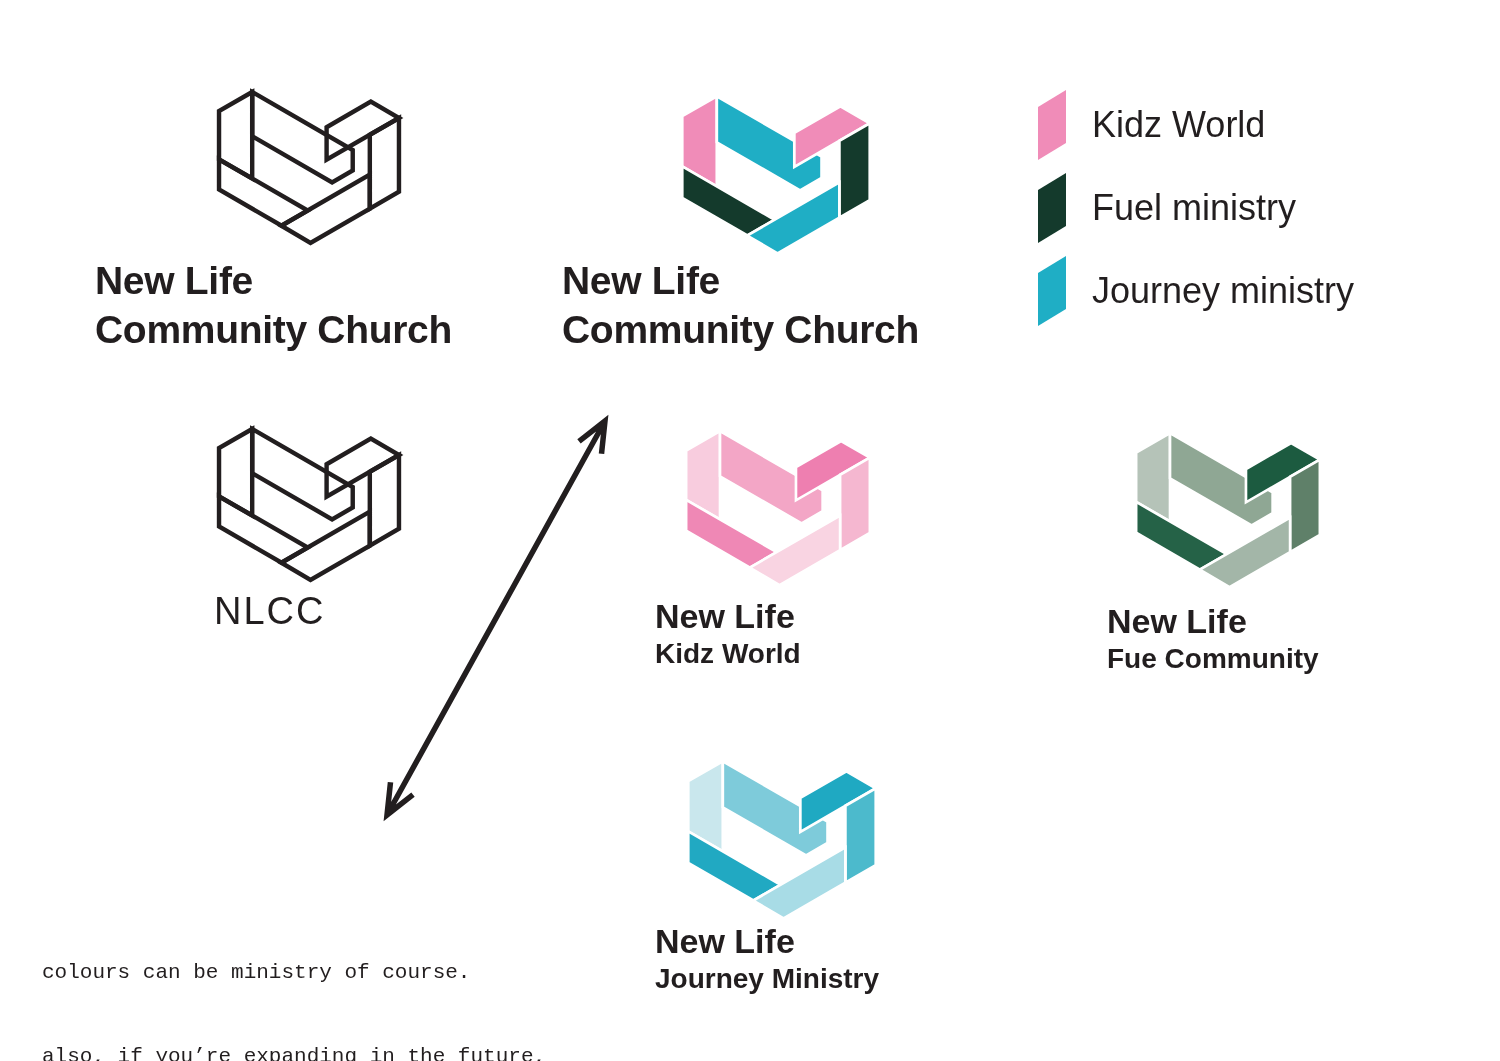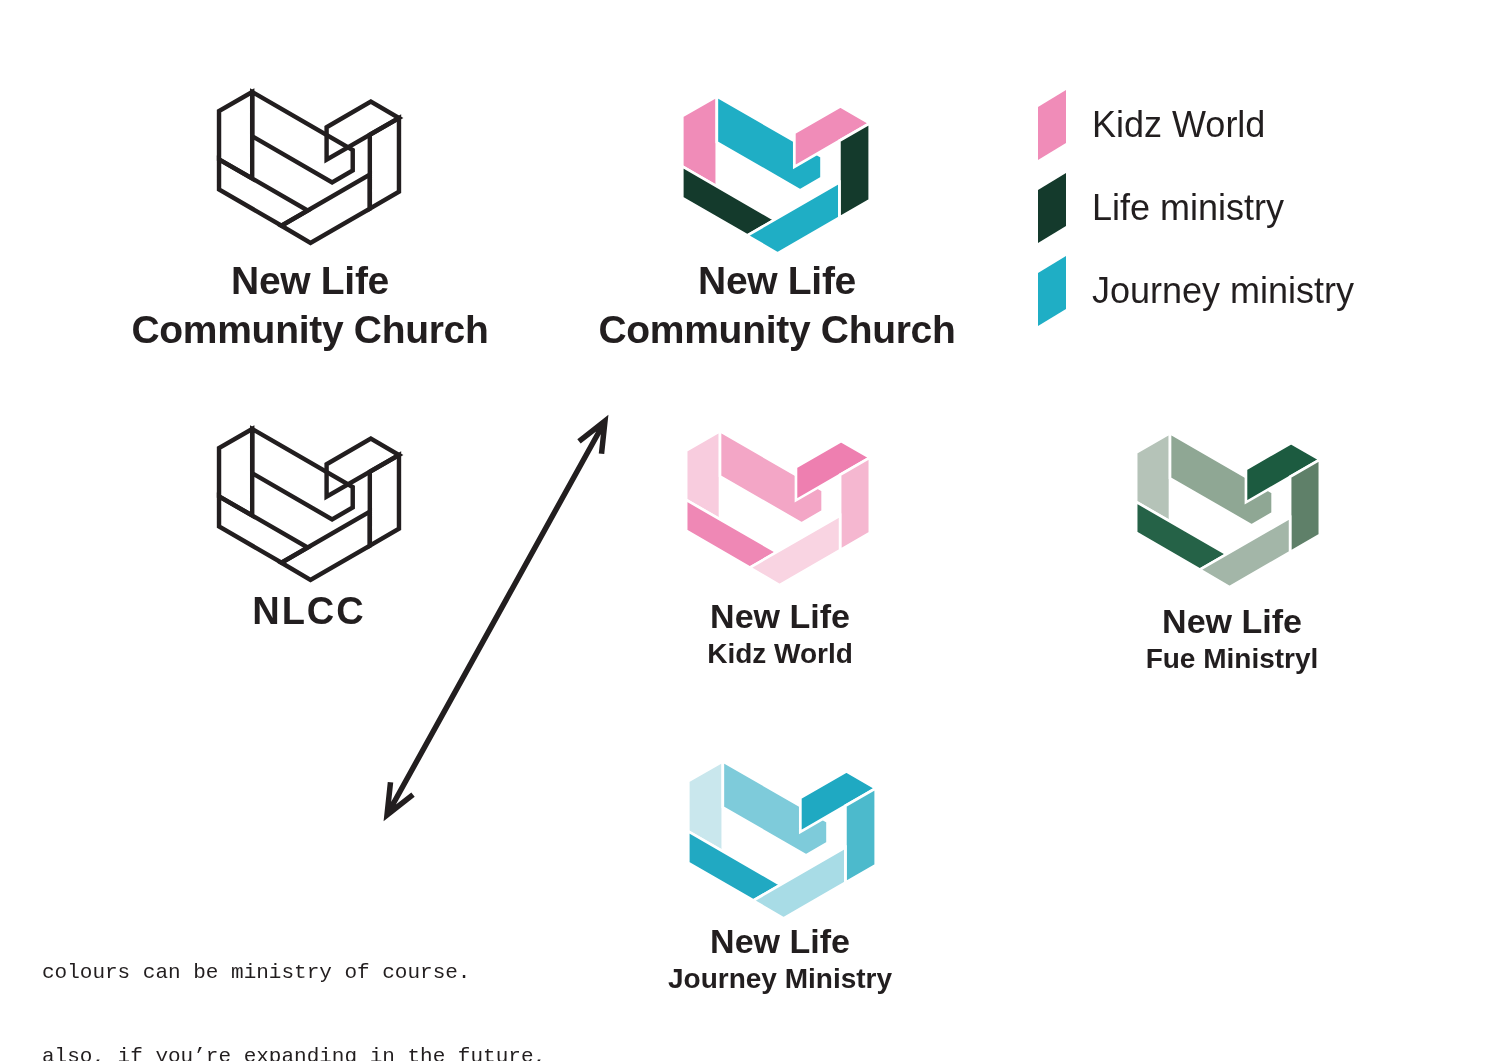--- a/index.html
+++ b/index.html
@@ -1,24 +1,24 @@
 <!DOCTYPE html>
 <html><head>
 <meta charset="utf-8">
 <style>
   html,body{margin:0;padding:0;background:#ffffff;}
   .canvas{
     position:relative;width:1500px;height:1061px;background:#ffffff;
     font-family:"Liberation Sans", sans-serif;color:#221e1f;overflow:hidden;
   }
   .abs{position:absolute;}
-  .center{text-align:center;}
+  .center{text-align:left;}
   .heart svg{display:block;width:100%;height:auto;}
   .title-lg{font-size:39px;font-weight:bold;line-height:49px;color:#221e1f;letter-spacing:-0.3px;}
-  .acronym{font-size:38px;font-weight:bold;line-height:46px;letter-spacing:2px;color:#221e1f;}
+  .acronym{font-size:38px;font-weight:normal;line-height:46px;letter-spacing:2px;color:#221e1f;}
   .sub-title{font-size:34px;font-weight:bold;line-height:40px;color:#221e1f;}
   .sub-sub{font-size:28px;font-weight:bold;line-height:36px;color:#221e1f;}
   .legend-row{display:flex;align-items:center;height:70px;margin-bottom:13px;}
   .legend-label{font-size:36px;color:#221e1f;margin-left:26px;white-space:nowrap;}
   .swatch{display:inline-block;width:28px;height:70px;}
   .swatch svg{display:block;}
   .note{font-family:"Liberation Mono", monospace;font-size:21px;line-height:28px;color:#221e1f;white-space:pre;}
   .arrow-layer{left:0;top:0;width:1500px;height:1061px;pointer-events:none;}
 </style>
 </head>
@@ -64,21 +64,21 @@
           </svg>
         </span>
       <span class="legend-label">Kidz World</span>
     </div>
     <div class="legend-row">
       <span class="swatch">
           <svg viewBox="0 0 28 70" width="28" height="70" xmlns="http://www.w3.org/2000/svg">
             <polygon points="28,0 0,17 0,70 28,53" fill="#143A2C"></polygon>
           </svg>
         </span>
-      <span class="legend-label">Life ministry</span>
+      <span class="legend-label">Fuel ministry</span>
     </div>
     <div class="legend-row">
       <span class="swatch">
           <svg viewBox="0 0 28 70" width="28" height="70" xmlns="http://www.w3.org/2000/svg">
             <polygon points="28,0 0,17 0,70 28,53" fill="#1FAEC5"></polygon>
           </svg>
         </span>
       <span class="legend-label">Journey ministry</span>
     </div>
   </div>
@@ -117,21 +117,21 @@
         <polygon points="37,4 4,23 4,71 37,90" fill="#B5C3B8" stroke="#ffffff" stroke-width="2.6" stroke-linejoin="miter"></polygon>
         <polygon points="37,4 137,61.7 137,82 116.5,93.9 37,48" fill="#8FA794" stroke="#ffffff" stroke-width="2.6" stroke-linejoin="miter"></polygon>
         <polygon points="111,39 155,13.6 183,29.8 111,71.4" fill="#1C5B40" stroke="#ffffff" stroke-width="2.6" stroke-linejoin="miter"></polygon>
         <polygon points="154,46.5 183,29.8 183,103.2 154,120" fill="#5F8069" stroke="#ffffff" stroke-width="2.6" stroke-linejoin="miter"></polygon>
         <polygon points="4,71 92.2,121.9 66.2,136.9 4,101" fill="#256247" stroke="#ffffff" stroke-width="2.6" stroke-linejoin="miter"></polygon>
         <polygon points="66,137 154,86.2 154,120 95,154" fill="#A3B6A8" stroke="#ffffff" stroke-width="2.6" stroke-linejoin="miter"></polygon>
       </svg>
     </div>
   <div class="abs center" style="left:1107px;top:601px;width:250px">
     <div class="sub-title">New Life</div>
-    <div class="sub-sub">Fue Ministryl</div>
+    <div class="sub-sub">Fue Community</div>
   </div>
 
   <div class="abs heart" style="left:683px;top:756px;width:198px">
       <svg viewBox="-1 -1 189 160" xmlns="http://www.w3.org/2000/svg">
         <polygon points="37,4 4,23 4,71 37,90" fill="#C9E7ED" stroke="#ffffff" stroke-width="2.6" stroke-linejoin="miter"></polygon>
         <polygon points="37,4 137,61.7 137,82 116.5,93.9 37,48" fill="#7ECBDA" stroke="#ffffff" stroke-width="2.6" stroke-linejoin="miter"></polygon>
         <polygon points="111,39 155,13.6 183,29.8 111,71.4" fill="#1FA9C2" stroke="#ffffff" stroke-width="2.6" stroke-linejoin="miter"></polygon>
         <polygon points="154,46.5 183,29.8 183,103.2 154,120" fill="#4CBACC" stroke="#ffffff" stroke-width="2.6" stroke-linejoin="miter"></polygon>
         <polygon points="4,71 92.2,121.9 66.2,136.9 4,101" fill="#21A9C2" stroke="#ffffff" stroke-width="2.6" stroke-linejoin="miter"></polygon>
         <polygon points="66,137 154,86.2 154,120 95,154" fill="#A8DCE6" stroke="#ffffff" stroke-width="2.6" stroke-linejoin="miter"></polygon>

